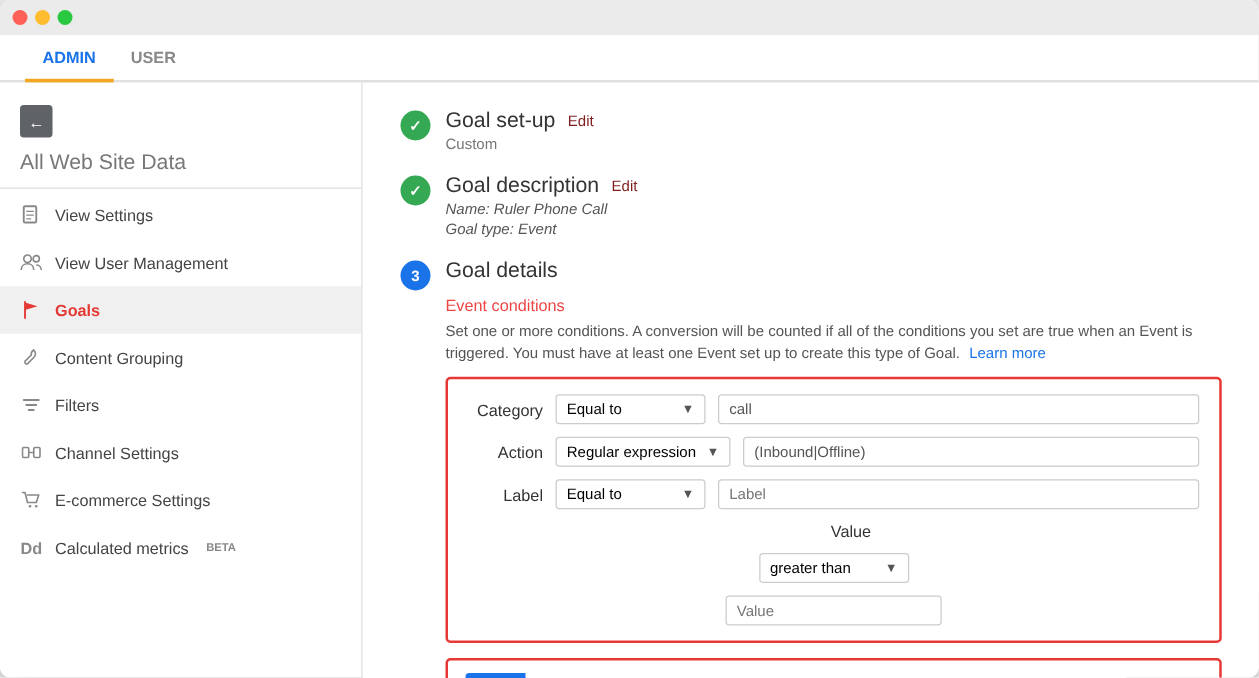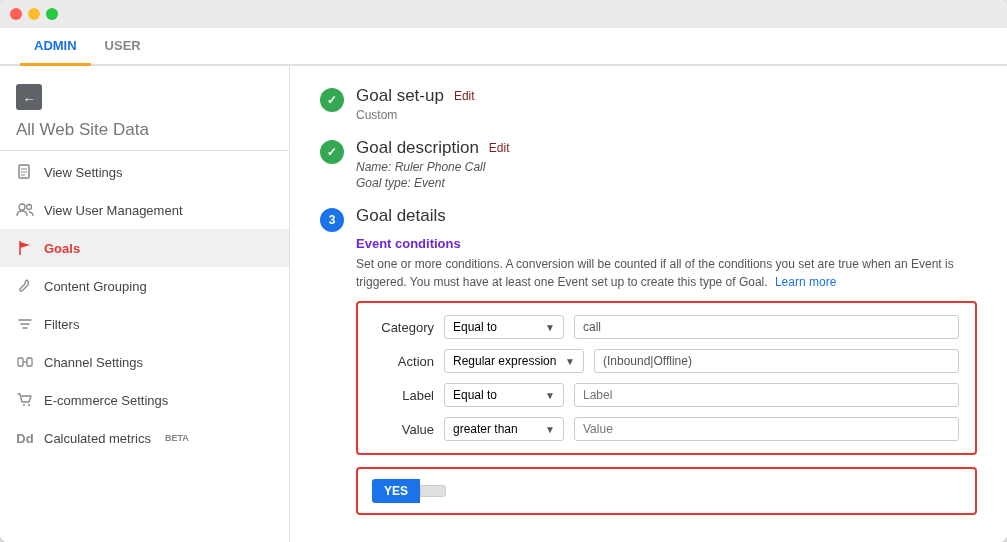--- a/index.html
+++ b/index.html
@@ -207,22 +207,22 @@
     .step-meta {
       font-size: 12px;
       color: #555;
       margin-top: 2px;
     }
     .step-meta span {
       font-style: italic;
     }
     .event-conditions-label {
       font-size: 13px;
-      font-weight: 700;
-      color: #6d28d9;
+      font-weight: 400;
+      color: #ef4444;
       margin-bottom: 4px;
     }
     .event-conditions-desc {
       font-size: 12px;
       color: #555;
       line-height: 1.5;
       margin-bottom: 10px;
     }
     .event-conditions-desc a {
       color: #1a73e8;
@@ -234,21 +234,21 @@
       padding: 12px 16px;
       margin-bottom: 12px;
     }
     
     .condition-row {
       display: flex;
       align-items: center;
       gap: 10px;
       margin-bottom: 10px;
     }
-    .condition-row:last-child { margin-bottom: 0; }
+    .condition-row:last-child { margin-bottom: 0; flex-direction: column; }
     .condition-label {
       width: 60px;
       font-size: 13px;
       color: #333;
       font-weight: 500;
       text-align: right;
     }
     .condition-select {
       display: flex;
       align-items: center;

